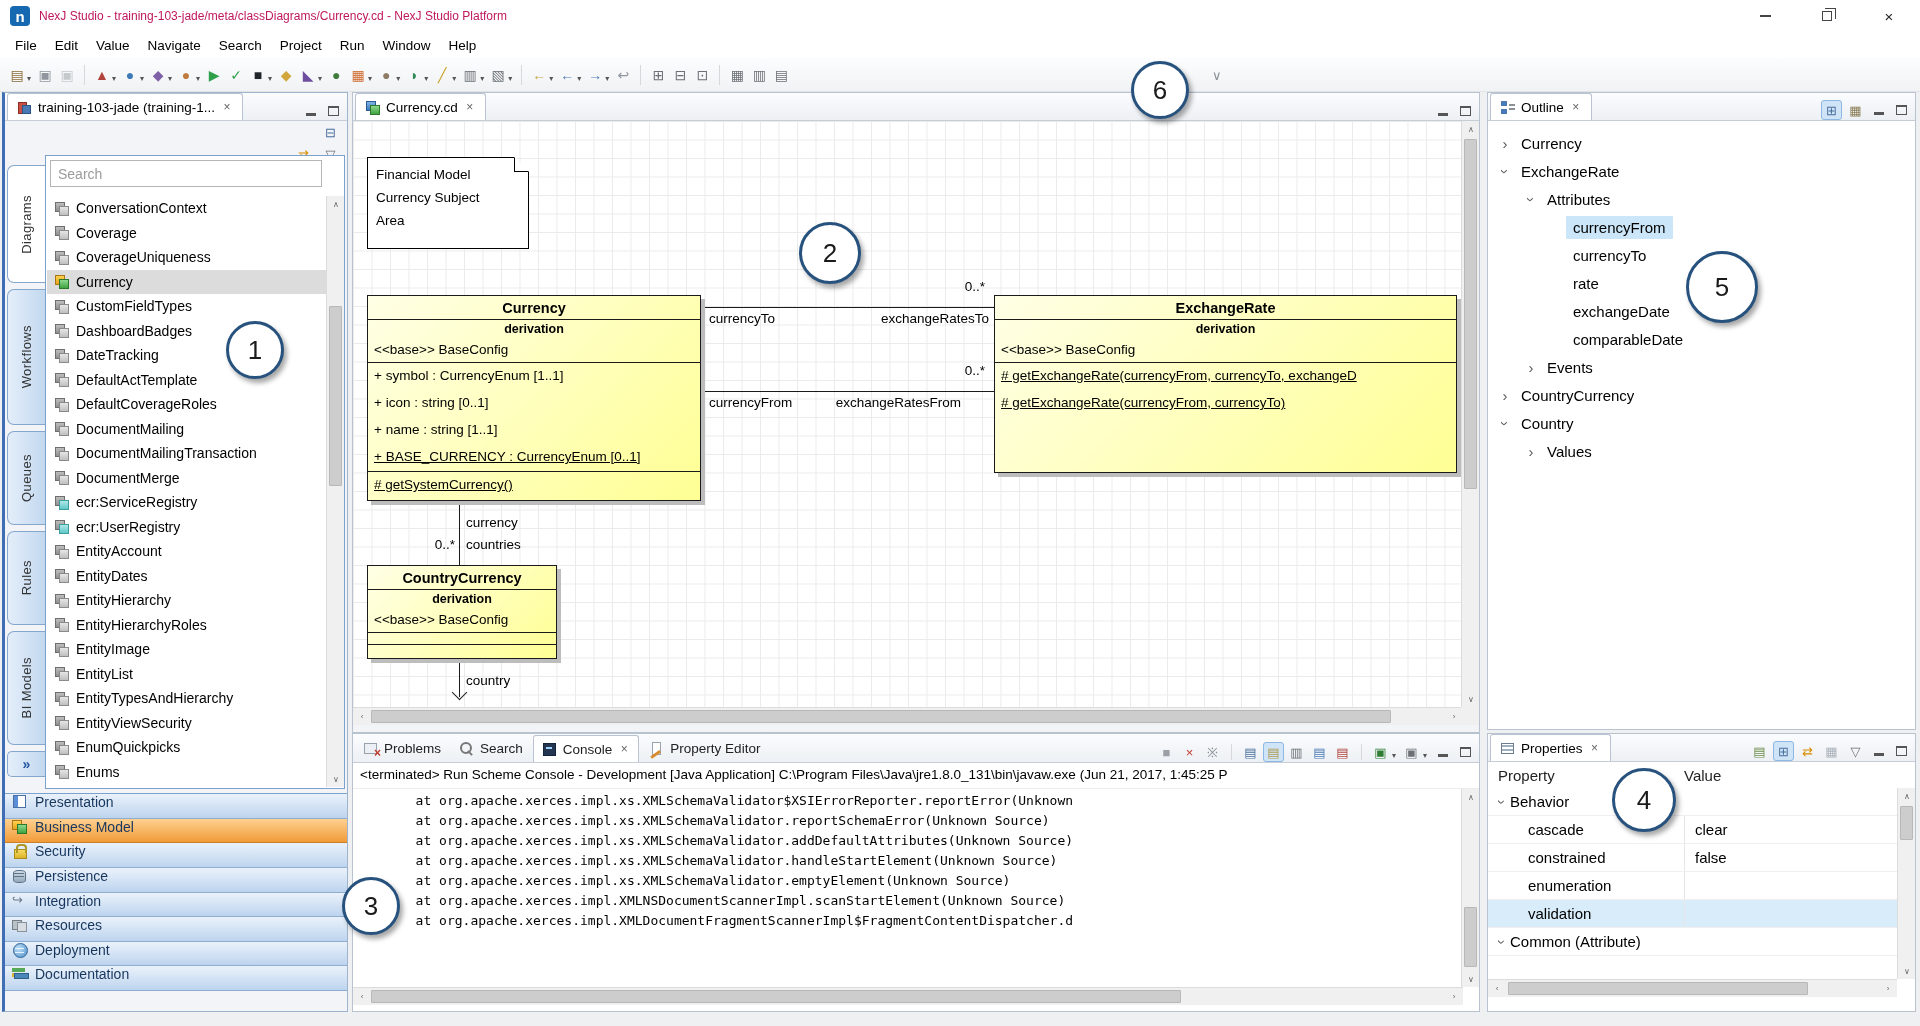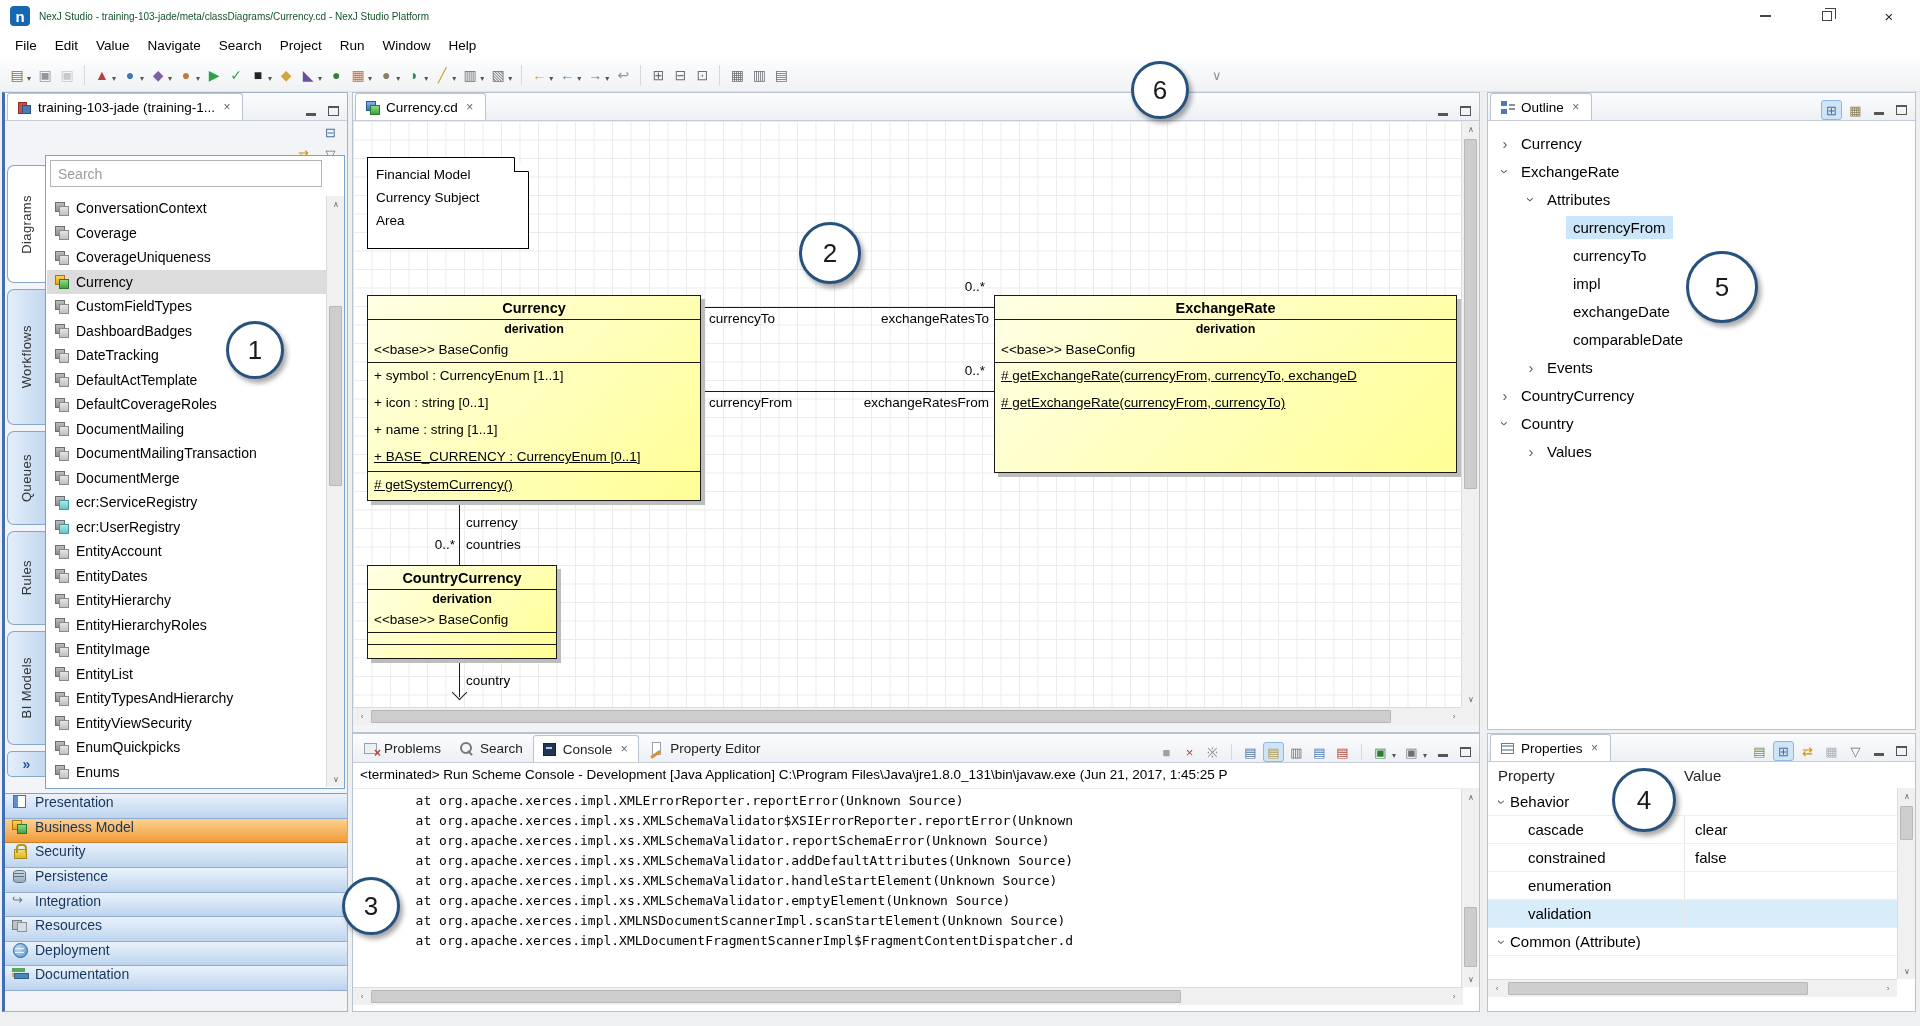--- a/index.html
+++ b/index.html
@@ -2,21 +2,21 @@
 <html><head>
 <meta charset="utf-8">
 <style>
 *{margin:0;padding:0;box-sizing:border-box}
 html,body{width:1920px;height:1026px;overflow:hidden}
 body{font-family:"Liberation Sans",sans-serif;font-size:13px;color:#000;background:#eef0f2;position:relative}
 
 
 .titlebar{position:absolute;left:0;top:0;width:1920px;height:32px;background:#fff;display:flex;align-items:center;z-index:5}
 .applogo{width:20px;height:20px;background:#1668b0;border-radius:4px;color:#fff;font-weight:bold;display:flex;align-items:center;justify-content:center;margin:0 9px 0 10px;font-size:15px}
-.wtitle{font-size:10px;color:#14532d}
+.wtitle{font-size:12px;color:#be185d}
 .wbtns{margin-left:auto;display:flex;height:32px}
 .wbtn{width:62px;display:flex;align-items:center;justify-content:center;color:#222;font-size:15px}
 .ic-minbar{width:11px;height:1.5px;background:#444}
 .ic-restore{width:10px;height:10px;border:1px solid #444;position:relative;background:#fff}
 .ic-restore::before{content:"";position:absolute;left:2px;top:-4px;width:10px;height:10px;border:1px solid #444;border-bottom:none;border-left:none}
 .menubar{position:absolute;left:0;top:32px;width:1920px;height:26px;background:#fff;display:flex;align-items:center;padding-left:6px;z-index:5}
 .menu{padding:3px 9px;font-size:13.5px}
 .toolbar{position:absolute;left:0;top:58px;width:1920px;height:34px;background:linear-gradient(#fcfdfe,#f0f2f4);border-bottom:1px solid #e2e4e7;display:flex;align-items:center;padding-left:6px;z-index:4}
 .tbi{width:20px;height:22px;display:inline-flex;align-items:center;justify-content:center;font-size:14px;margin:0 1px}
 .tbcaret{font-size:8px;color:#555;margin:7px 3px 0 -1px}
@@ -573,21 +573,21 @@
     <div class="edge" style="left:348px;top:186px;width:293px;height:1px"></div>
     <div class="edge" style="left:348px;top:270px;width:293px;height:1px"></div>
     <div class="edge" style="left:106px;top:380px;width:1px;height:64px"></div>
     <div class="edge" style="left:106px;top:538px;width:1px;height:38px"></div>
     <div class="ah" style="left:101px;top:566px"></div>
 
     <div class="lab" style="left:356px;top:190px">currencyTo</div>
     <div class="lab" style="right:473px;top:190px">exchangeRatesTo</div>
     <div class="lab" style="right:477px;top:158px">0..*</div>
     <div class="lab" style="left:356px;top:274px">currencyFrom</div>
-    <div class="lab" style="right:473px;top:274px">exchangeRatesFrom</div>
+    <div class="lab" style="right:501px;top:274px">exchangeRatesFrom</div>
     <div class="lab" style="right:477px;top:242px">0..*</div>
     <div class="lab" style="left:113px;top:394px">currency</div>
     <div class="lab" style="left:68px;top:416px;width:34px;text-align:right">0..*</div>
     <div class="lab" style="left:113px;top:416px">countries</div>
     <div class="lab" style="left:113px;top:552px">country</div>
 
     <div class="uml uml-currency">
       <div class="title">Currency</div>
       <div class="stereo">derivation</div>
       <div class="base">&lt;&lt;base&gt;&gt; BaseConfig</div>
@@ -698,21 +698,20 @@
           <span class="ic-min"></span>
         </span>
       <span class="wicon">
           <span class="ic-max"></span>
         </span>
     </div>
   </div>
   <div class="cstatus">&lt;terminated&gt; Run Scheme Console - Development [Java Application] C:\Program Files\Java\jre1.8.0_131\bin\javaw.exe (Jun 21, 2017, 1:45:25 P</div>
   <div class="cbody">
 
-  <div class="cline">        at org.apache.xerces.impl.XMLErrorReporter.reportError(Unknown Source)</div>
       <div class="cline">        at org.apache.xerces.impl.xs.XMLSchemaValidator$XSIErrorReporter.reportError(Unknown</div>
       <div class="cline">        at org.apache.xerces.impl.xs.XMLSchemaValidator.reportSchemaError(Unknown Source)</div>
       <div class="cline">        at org.apache.xerces.impl.xs.XMLSchemaValidator.addDefaultAttributes(Unknown Source)</div>
       <div class="cline">        at org.apache.xerces.impl.xs.XMLSchemaValidator.handleStartElement(Unknown Source)</div>
       <div class="cline">        at org.apache.xerces.impl.xs.XMLSchemaValidator.emptyElement(Unknown Source)</div>
       <div class="cline">        at org.apache.xerces.impl.XMLNSDocumentScannerImpl.scanStartElement(Unknown Source)</div>
       <div class="cline">        at org.apache.xerces.impl.XMLDocumentFragmentScannerImpl$FragmentContentDispatcher.d</div>
     </div>
   <div class="scroll-v co-vscroll">
     <span class="sarrow" style="top:0">∧</span>
@@ -769,21 +768,21 @@
         <span class="tlab">currencyFrom</span>
       </div>
 
       <div class="trow l2">
 
         <span class="tlab">currencyTo</span>
       </div>
 
       <div class="trow l2">
 
-        <span class="tlab">impl</span>
+        <span class="tlab">rate</span>
       </div>
 
       <div class="trow l2">
 
         <span class="tlab">exchangeDate</span>
       </div>
 
       <div class="trow l2">
 
         <span class="tlab">comparableDate</span>

